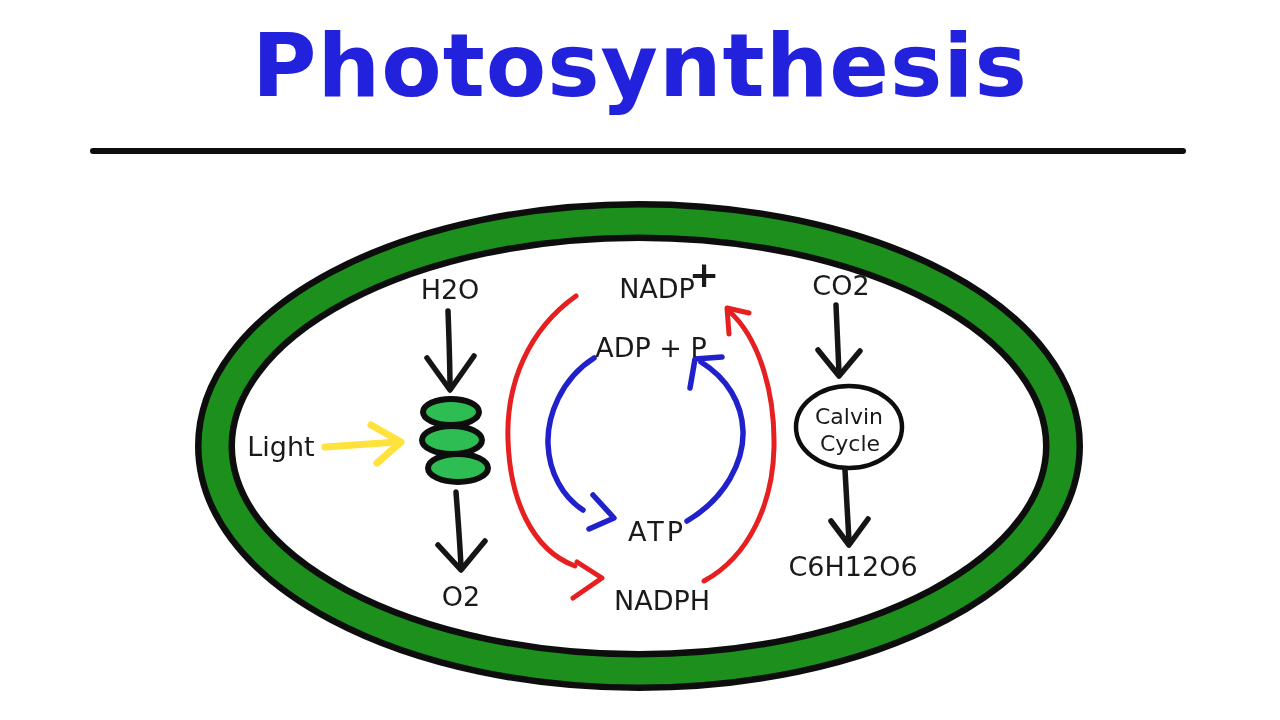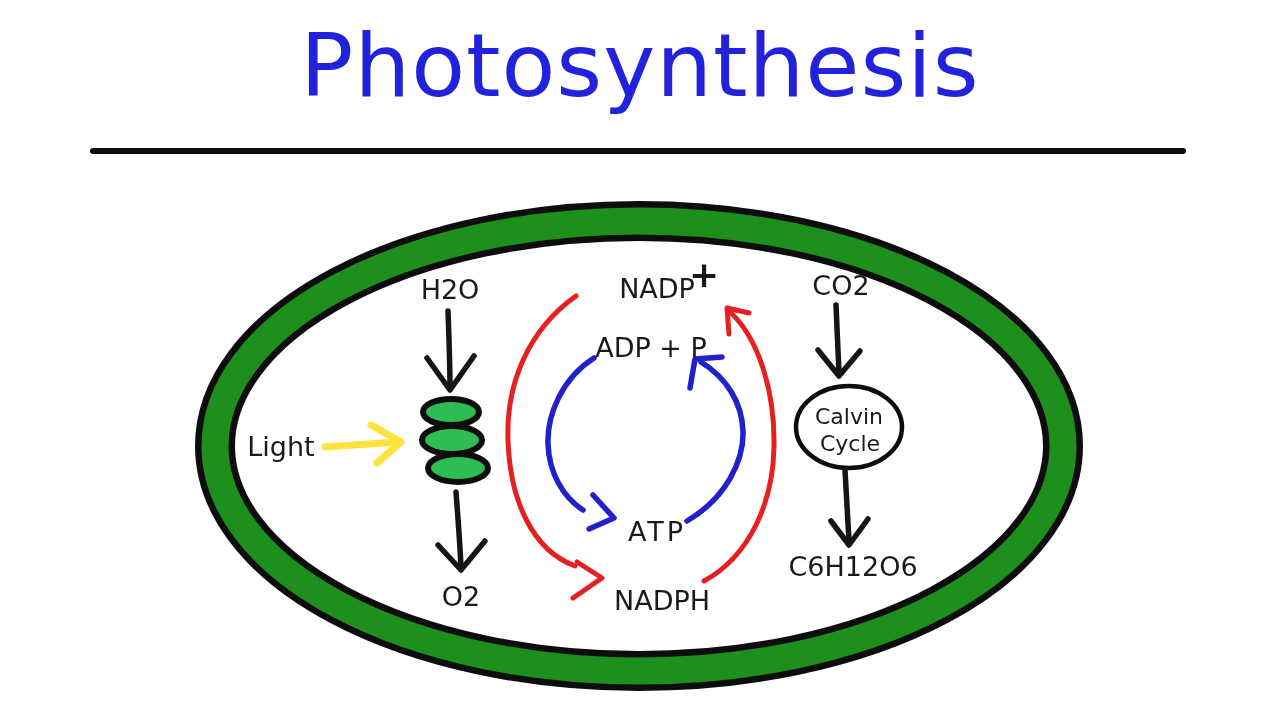--- a/index.html
+++ b/index.html
@@ -17,21 +17,21 @@
     height: 720px;
     background: #ffffff;
   }
   .title {
     position: absolute;
     top: 18px;
     left: 0;
     width: 1280px;
     text-align: center;
     font-size: 88px;
-    font-weight: 400;
+    font-weight: 700;
     letter-spacing: 1px;
     color: #2222dd;
     line-height: 1.1;
     user-select: none;
   }
   .divider {
     position: absolute;
     left: 90px;
     top: 148px;
     width: 1096px;

